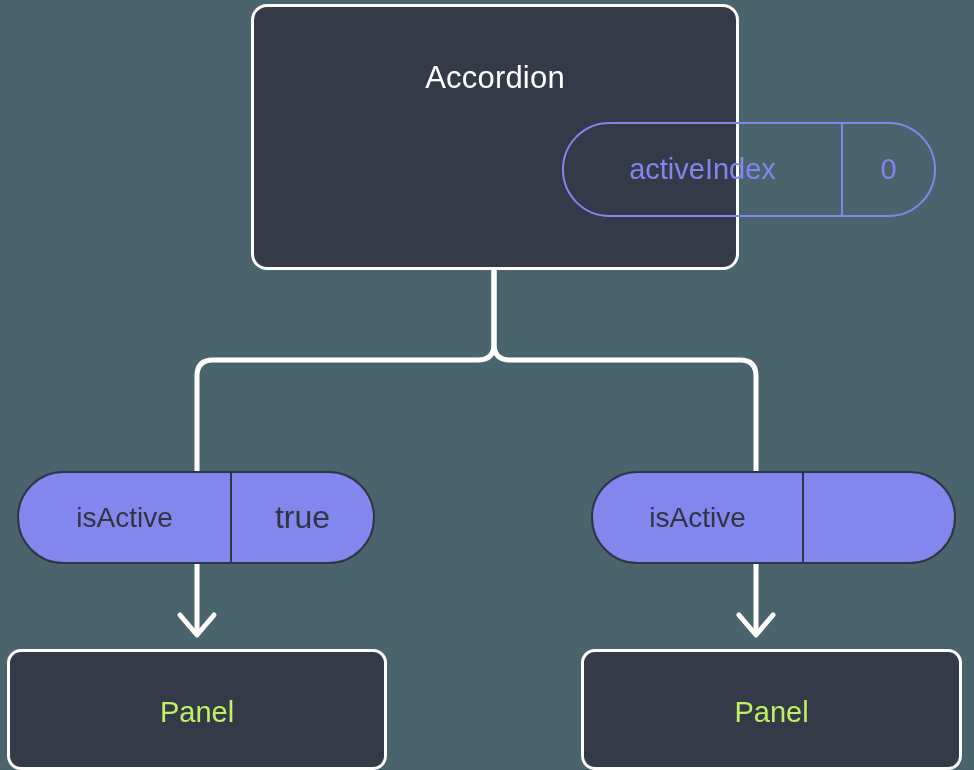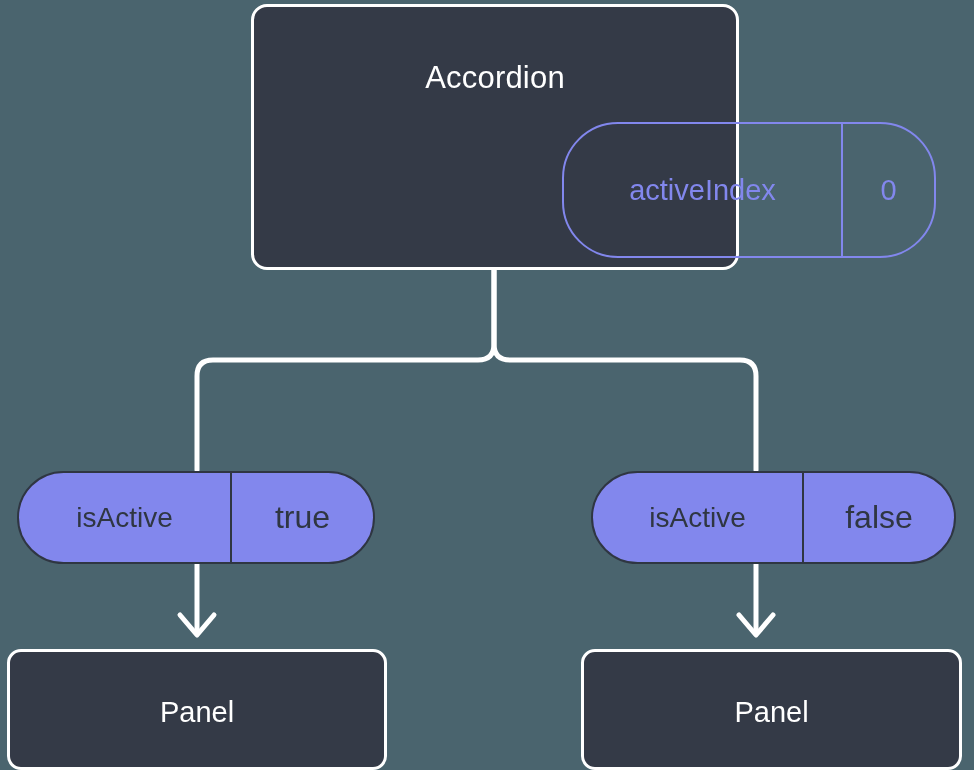--- a/index.html
+++ b/index.html
@@ -57,21 +57,21 @@
   #accordion-title {
     top: 53px;
   }
 
   
   .pill-outline {
     position: absolute;
     left: 308px;
     top: 115px;
     width: 374px;
-    height: 136px;
+    height: 95px;
     border: 2px solid #8287ed;
     border-radius: 56px;
     box-sizing: border-box;
     display: flex;
     align-items: stretch;
     background: transparent;
   }
   .pill-outline .pill-key {
     flex: 0 0 279px;
     display: flex;
@@ -149,21 +149,21 @@
     width: 381px;
     height: 121px;
     border-radius: 14px;
   }
   .panel-title {
     position: absolute;
     left: 0;
     right: 0;
     top: 44px;
     text-align: center;
-    color: #ffffff;
+    color: #bef264;
     font-size: 29px;
     font-weight: 500;
   }
 </style>
 </head>
 <body>
 
 <div id="stage">
 
   <svg id="connectors" viewBox="0 0 974 770" width="974" height="770">
@@ -187,21 +187,20 @@
     </div>
   </div>
 
   <div class="pill-filled" id="pill-left">
     <div class="pill-key">isActive</div>
     <div class="pill-val">true</div>
   </div>
 
   <div class="pill-filled" id="pill-right">
     <div class="pill-key">isActive</div>
-    <div class="pill-val">false</div>
   </div>
 
   <div class="node-box" id="panel-left">
     <div class="panel-title">Panel</div>
   </div>
 
   <div class="node-box" id="panel-right">
     <div class="panel-title">Panel</div>
   </div>
 

